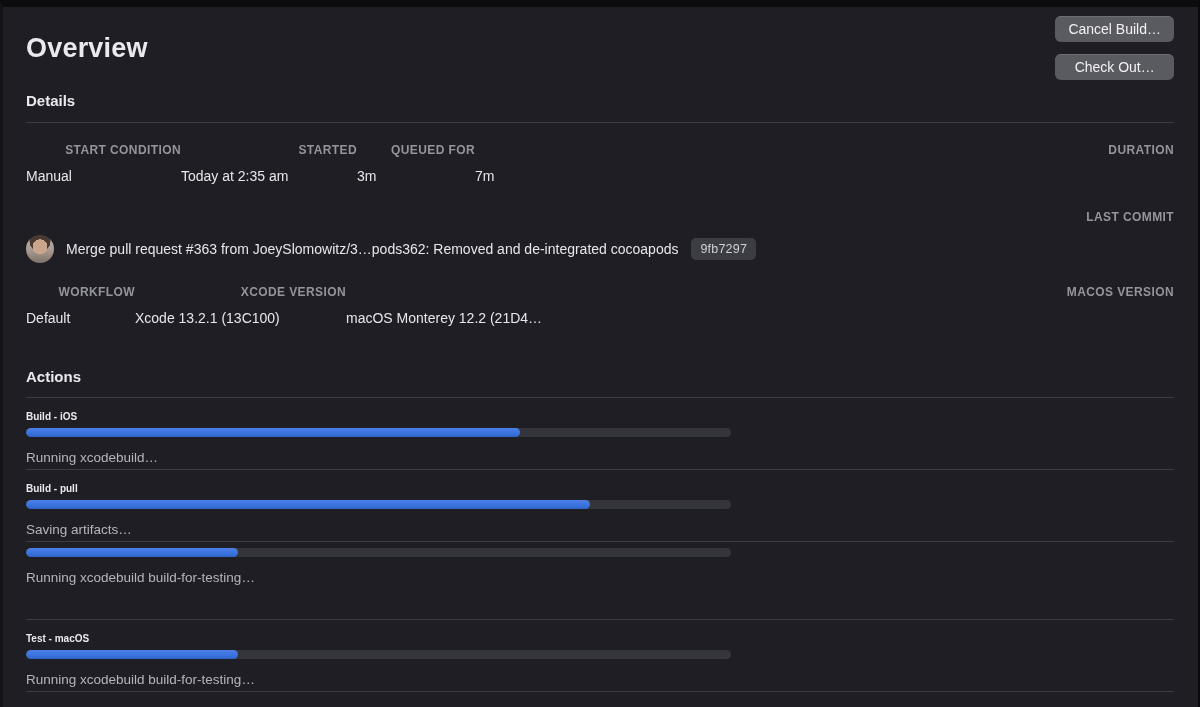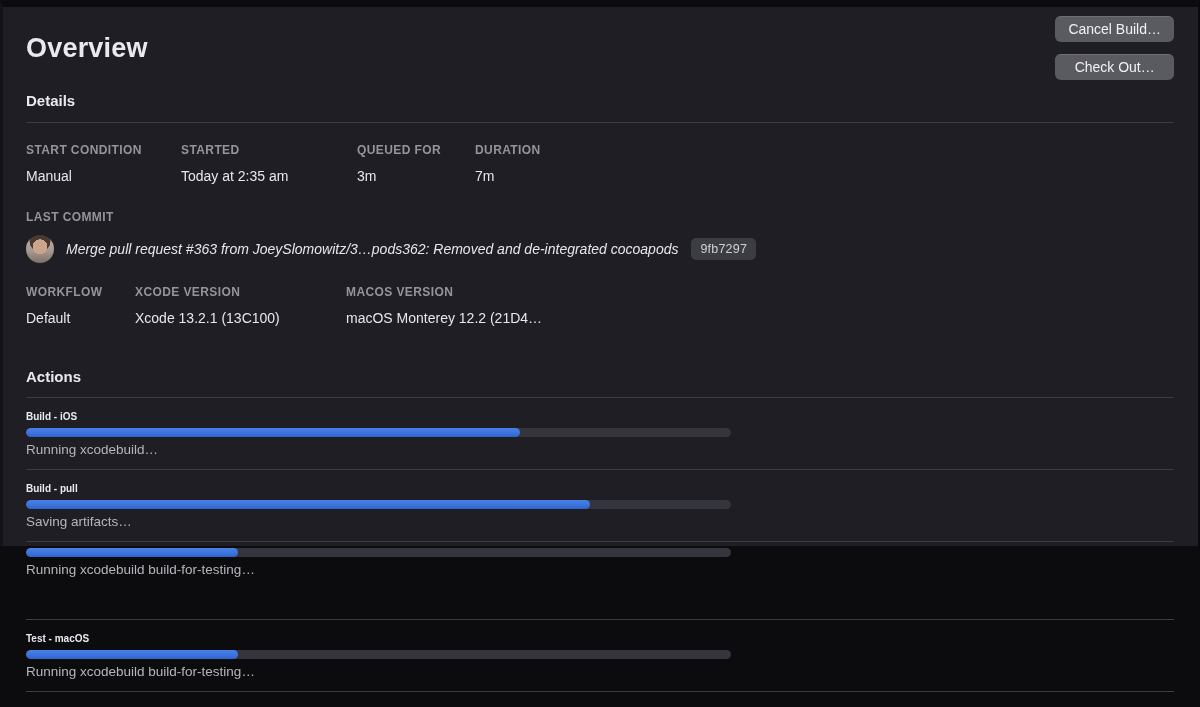--- a/index.html
+++ b/index.html
@@ -4,21 +4,21 @@
 <style>
   * { margin: 0; padding: 0; box-sizing: border-box; }
   html, body { width: 1200px; height: 707px; }
   body {
     font-family: "Liberation Sans", "DejaVu Sans", sans-serif;
     background: #0c0c0f;
     color: #e8e8ed;
     overflow: hidden;
   }
   .window {
-    width: 1200px; height: 546px;
+    width: 1200px; height: 707px;
     background: #1e1e24;
     border-top: 7px solid #0c0c0f;
     border-left: 3px solid #131318;
     border-right: 2px solid #0a0a0d;
     position: relative;
   }
   .content { padding: 0 24px 0 23px; }
 
   
   .header-row {
@@ -39,39 +39,39 @@
   
   .section-heading { font-size: 15px; font-weight: bold; color: #e9e9ee; }
   .divider { border: none; border-top: 1px solid #3b3b44; height: 0; }
 
   .details-heading { margin-top: 27px; }
   .details-divider { margin-top: 13px; }
 
   
   .detail-label {
     font-size: 12px; font-weight: bold; color: #94949b;
-    letter-spacing: 0.4px; text-transform: uppercase;
+    letter-spacing: 0.4px; text-transform: uppercase; text-align: right;
   }
   .detail-value { font-size: 14px; color: #e6e6eb; }
 
   .detail-grid-1 { display: grid; grid-template-columns: 155px 176px 118px 1fr; margin-top: 20px; }
   .detail-grid-2 { display: grid; grid-template-columns: 109px 211px 1fr; margin-top: 22px; }
   .detail-cell .detail-value { margin-top: 11px; }
 
   .last-commit-block { margin-top: 26px; }
   .commit-row { display: flex; align-items: center; margin-top: 11px; }
   .avatar {
     width: 28px; height: 28px; border-radius: 50%;
     background:
       radial-gradient(circle at 50% 42%, #caa58c 0 34%, transparent 35%),
       radial-gradient(circle at 50% 22%, #4a3a32 0 40%, transparent 41%),
       linear-gradient(180deg, #b9b4ae 0%, #a99a90 55%, #7d7068 100%);
     flex: 0 0 28px;
   }
-  .commit-message { font-size: 14px; color: #e6e6eb; margin-left: 12px; font-style: italic; }
+  .commit-message { font-size: 14px; color: #e6e6eb; margin-left: 12px; }
   .commit-hash-badge {
     margin-left: 13px;
     background: #3c3c43; color: #cfcfd4;
     font-size: 12.5px; padding: 4px 9px; border-radius: 5px;
     letter-spacing: 0.2px;
   }
 
   
   .actions-heading { margin-top: 42px; }
   .actions-divider { margin-top: 12px; }
@@ -79,21 +79,21 @@
   .action-row { height: 72px; border-bottom: 1px solid #3b3b44; position: relative; }
   .action-title { font-size: 10px; font-weight: bold; color: #e9e9ee; padding-top: 13px; }
   .progress-track {
     width: 705px; height: 9px; border-radius: 5px;
     background: #35353d; margin-top: 6px; overflow: hidden;
   }
   .progress-fill {
     height: 100%; border-radius: 5px;
     background: linear-gradient(180deg, #4a80e6 0%, #3a72de 60%, #2f64c8 100%);
   }
-  .action-status { font-size: 13.5px; color: #b5b5bc; margin-top: 5px; }
+  .action-status { font-size: 13.5px; color: #b5b5bc; margin-top: 13px; }
 </style>
 </head>
 <body>
 
 <div class="window">
   <div class="content">
 
     <div class="header-row">
       <div class="page-title">Overview</div>
       <div class="toolbar">

